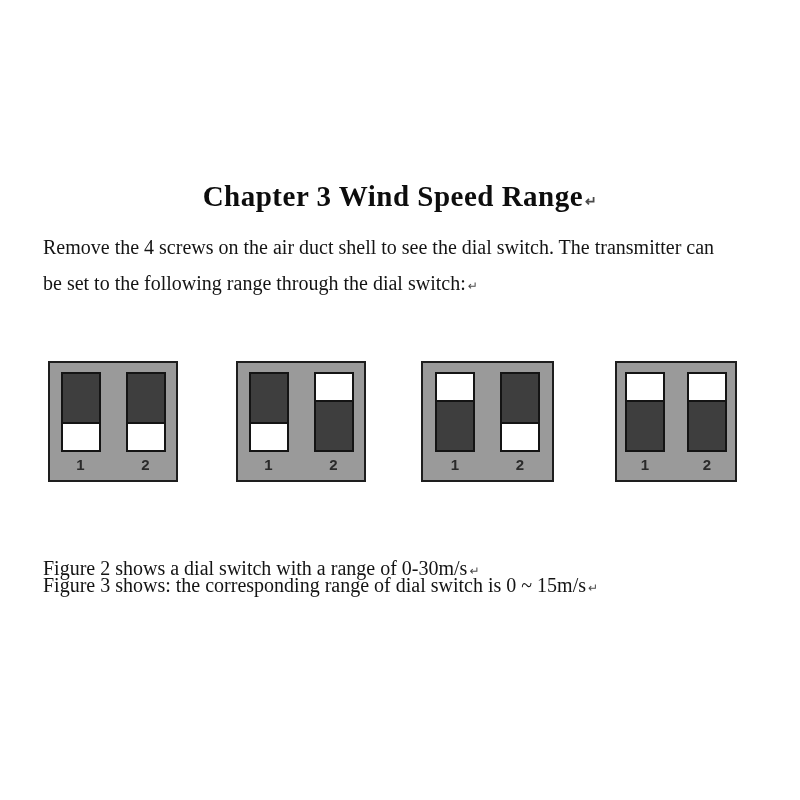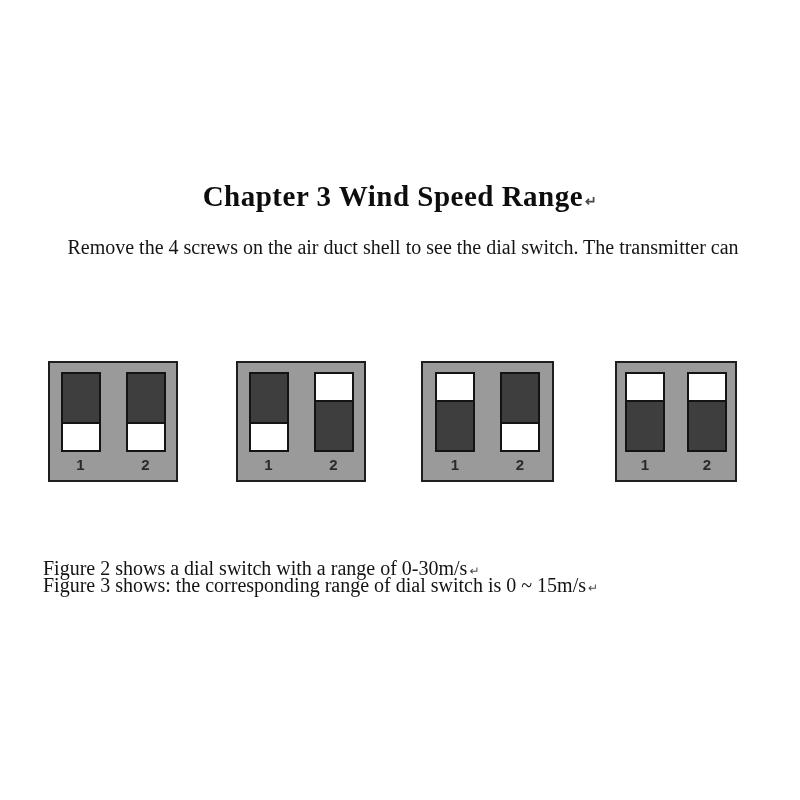--- a/index.html
+++ b/index.html
@@ -31,21 +31,20 @@
     letter-spacing: 0.5px;
   }
   .intro-line {
     position: absolute;
     left: 43px;
     width: 720px;
     font-size: 20px;
     line-height: 24px;
     color: #141414;
     white-space: nowrap;
-    text-align: center;
   }
   .intro-line-1 { top: 235px; }
   .intro-line-2 { top: 271px; }
   .ret {
     font-size: 12px;
     color: #4a4a4a;
     margin-left: 2px;
     vertical-align: baseline;
   }
   .title-ret { font-size: 14px; }
@@ -123,20 +122,23 @@
 
 <div class="page">
 
   <div class="doc-title">
     <span>Chapter 3 Wind Speed Range</span><span class="ret title-ret">↵</span>
   </div>
 
   <div class="intro-line intro-line-1">
     <span>Remove the 4 screws on the air duct shell to see the dial switch. The transmitter can</span>
   </div>
+  <div class="intro-line intro-line-2">
+    <span>be set to the following range through the dial switch:</span><span class="ret">↵</span>
+  </div>
 
   <div class="dip-box dip-box-1">
     <div class="sw-col">
       <div class="switch" data-pos="down">
         <div class="slider"></div>
       </div>
       <div class="sw-label">1</div>
     </div>
     <div class="sw-col">
       <div class="switch" data-pos="down">

